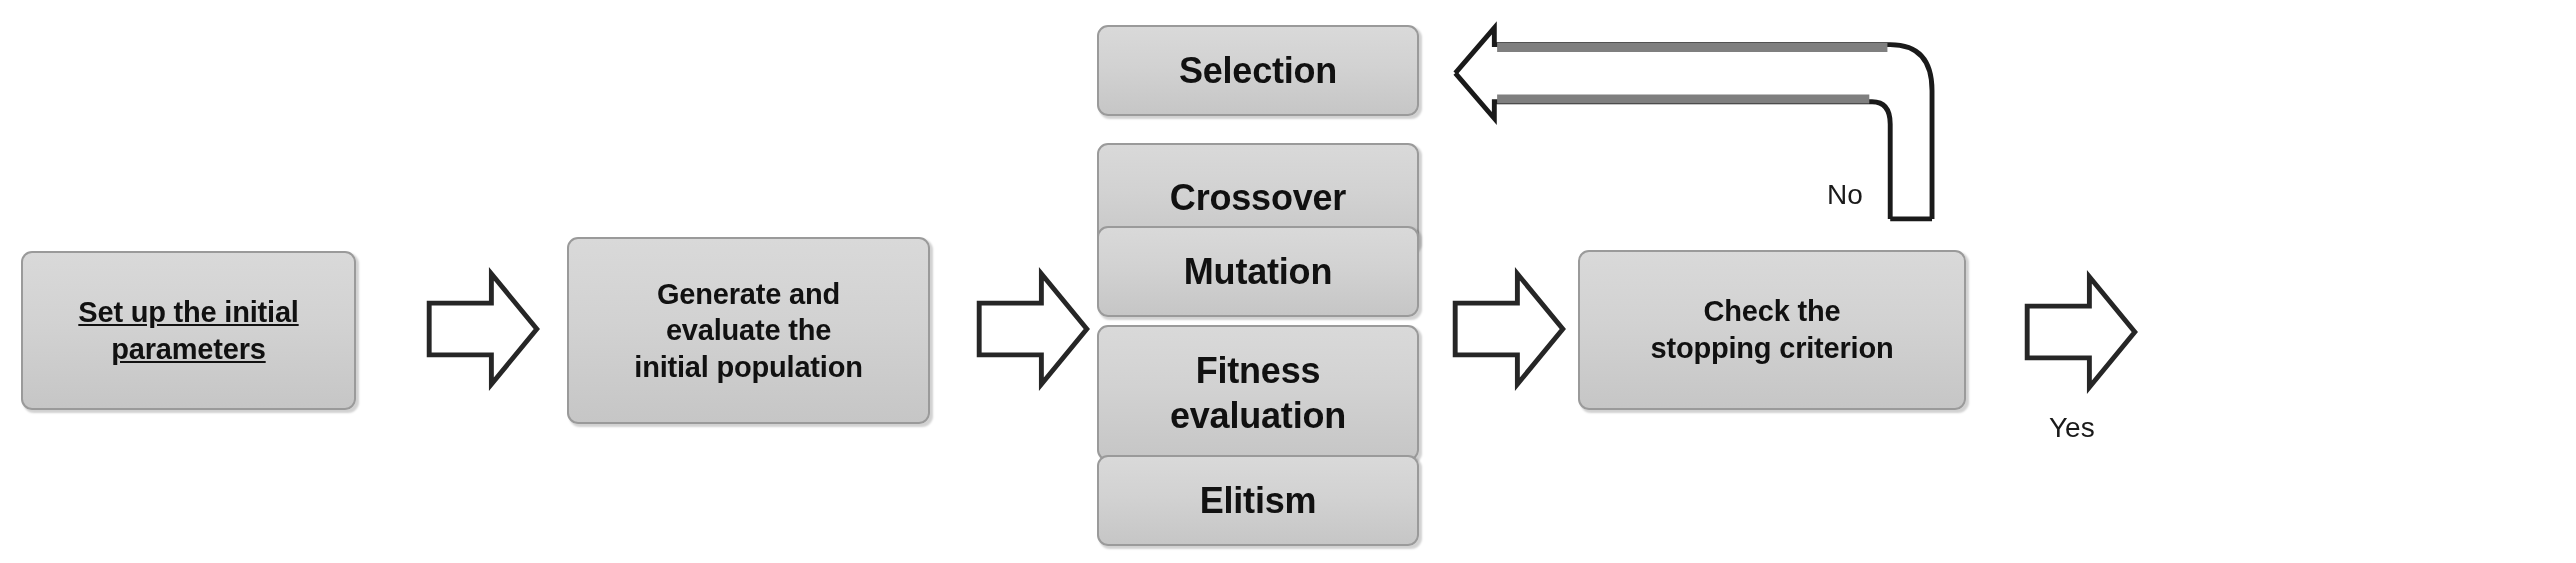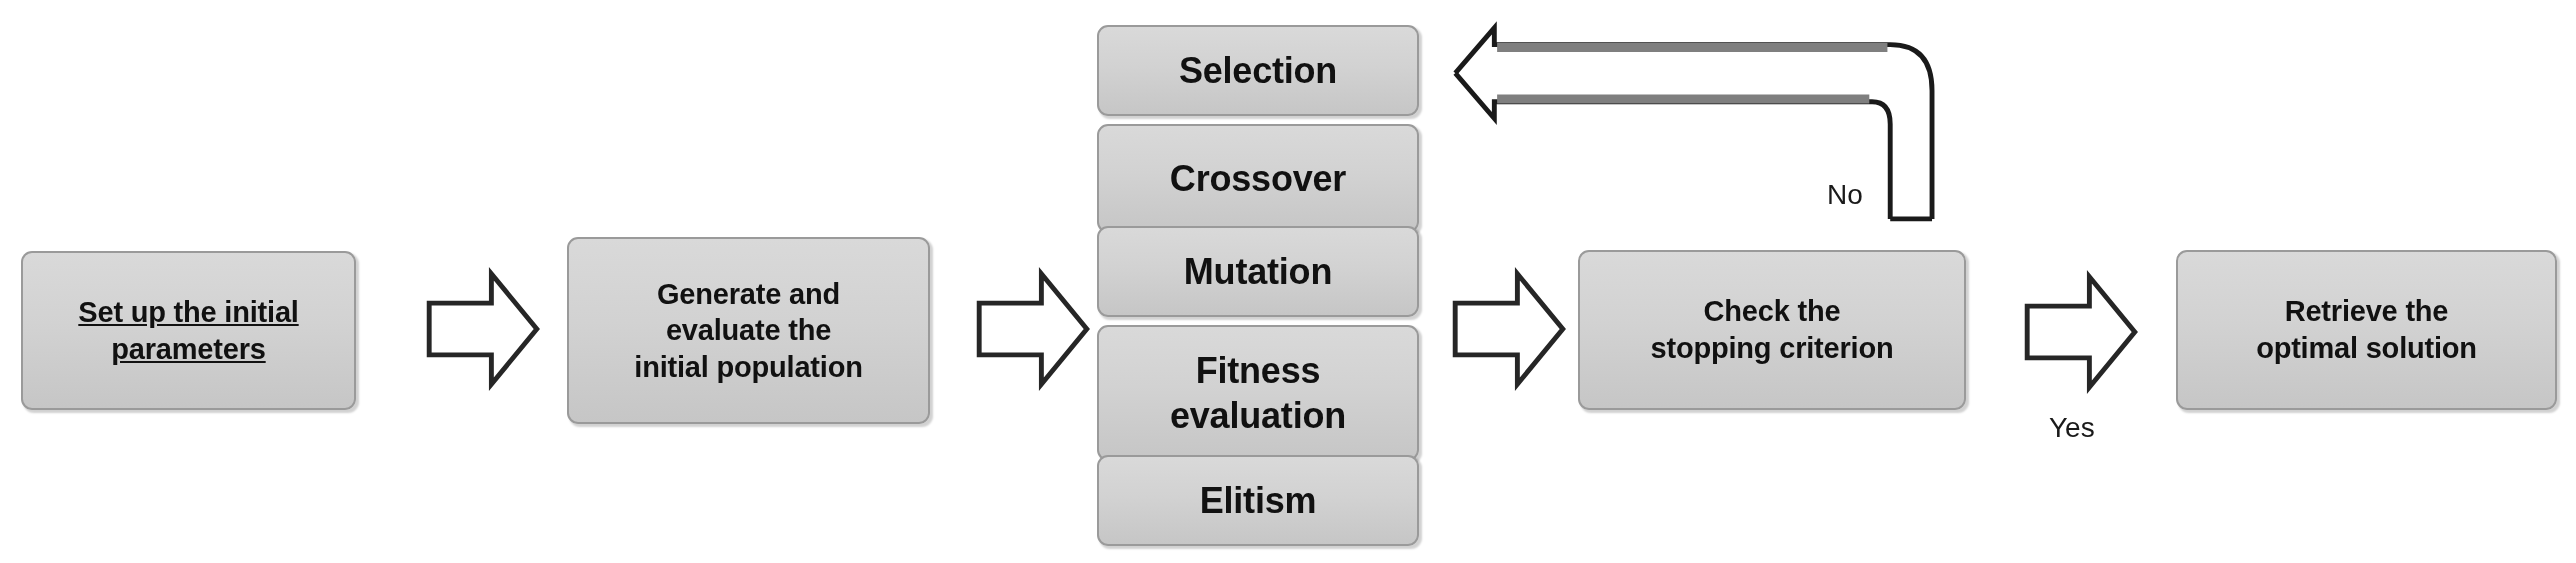--- a/index.html
+++ b/index.html
@@ -97,21 +97,21 @@
   <div class="block-arrow" style="left:977px; top:271px; width:112px; height:116px;">
     <svg width="112" height="116" viewBox="0 0 160 166">
       <polygon points="3,46 92,46 92,4 157,83 92,162 92,120 3,120" fill="#ffffff" stroke="#262626" stroke-width="7" stroke-linejoin="miter"></polygon>
     </svg>
   </div>
 
   <div class="node stack" style="left:1097px; top:25px; width:322px; height:91px;">
     <span class="label">Selection</span>
   </div>
 
-  <div class="node stack" style="left:1097px; top:124px; width:322px; height:109px;">
+  <div class="node stack" style="left:1097px; top:143px; width:322px; height:109px;">
     <span class="label">Crossover</span>
   </div>
 
   <div class="node stack" style="left:1097px; top:226px; width:322px; height:91px;">
     <span class="label">Mutation</span>
   </div>
 
   <div class="node stack" style="left:1097px; top:325px; width:322px; height:136px;">
     <span class="label">Fitness
 evaluation</span>
@@ -133,24 +133,20 @@
   </div>
 
   <div class="block-arrow" style="left:2025px; top:274px; width:112px; height:116px;">
     <svg width="112" height="116" viewBox="0 0 160 166">
       <polygon points="3,46 92,46 92,4 157,83 92,162 92,120 3,120" fill="#ffffff" stroke="#262626" stroke-width="7" stroke-linejoin="miter"></polygon>
     </svg>
   </div>
 
   <div class="edge-label" style="left:2049px; top:412px;">Yes</div>
 
-  <div class="node big" style="left:2176px; top:250px; width:381px; height:160px;">
-    <span class="label">Retrieve the
-optimal solution</span>
-  </div>
 
   <div id="loop-arrow">
     <svg width="530" height="230" viewBox="0 0 760 330">
 
       <path d="M 16,95
                L 72,30
                L 72,54
                L 640,54
                Q 700,54 700,120
                L 700,304" fill="none" stroke="#1a1a1a" stroke-width="7" stroke-linecap="butt" stroke-linejoin="miter"></path>

